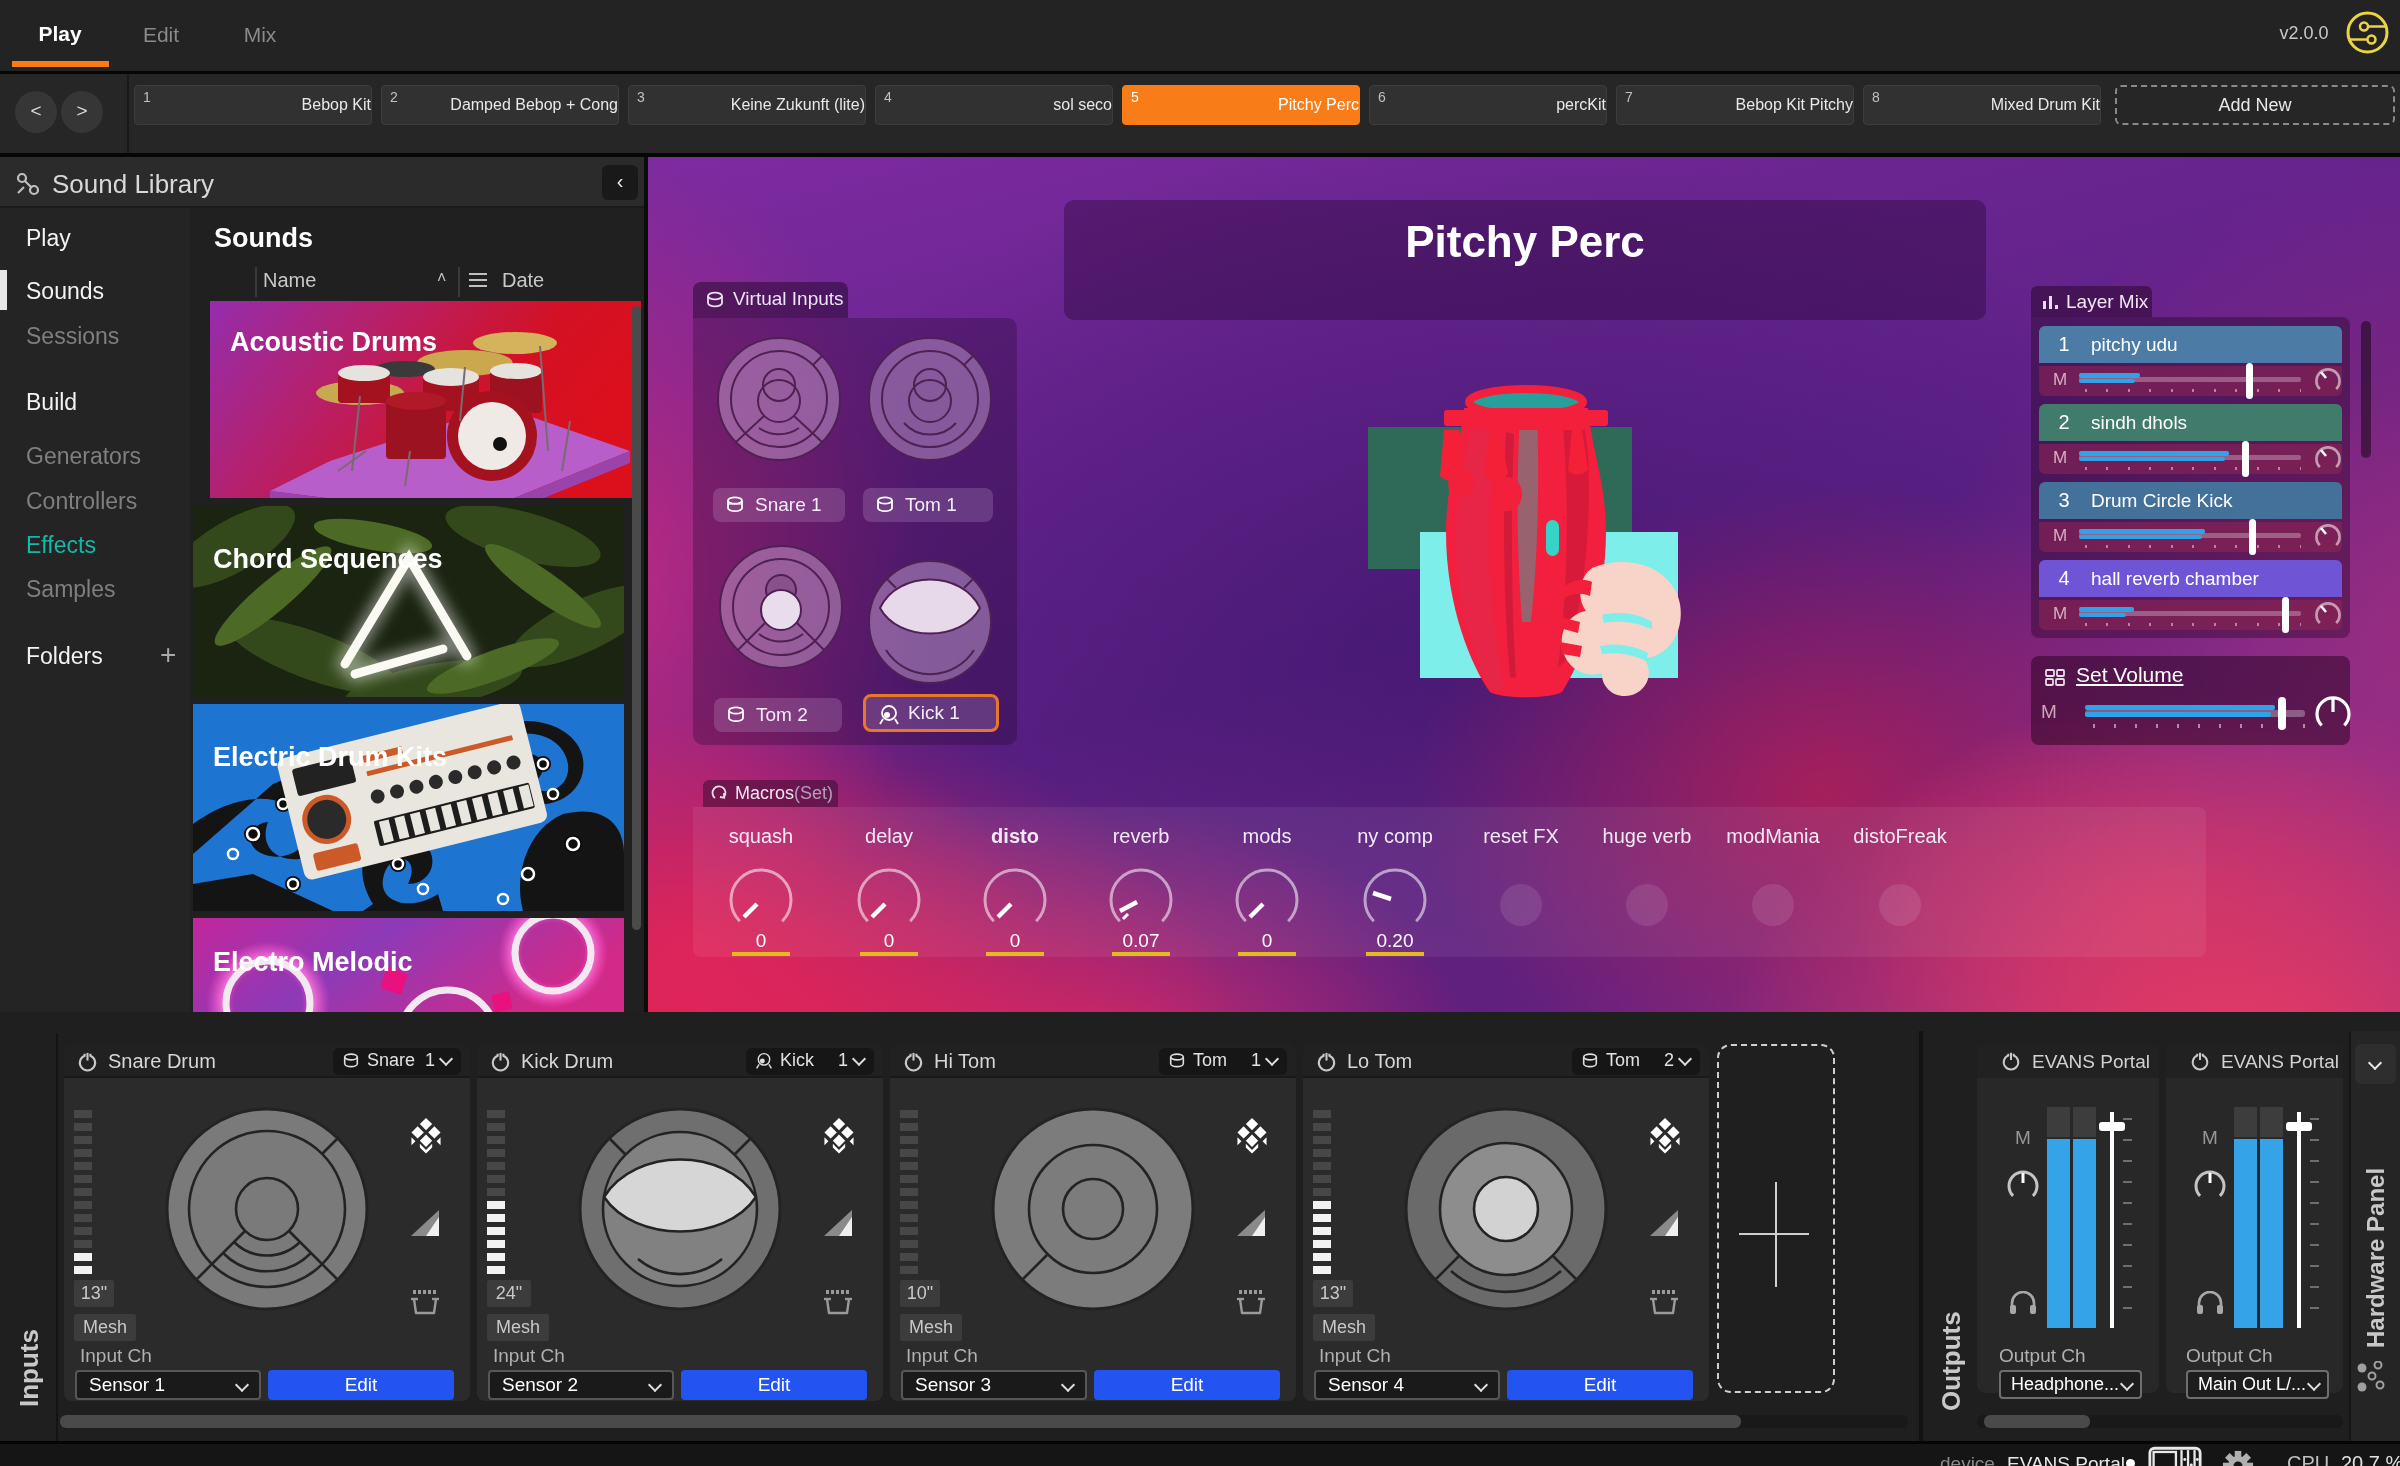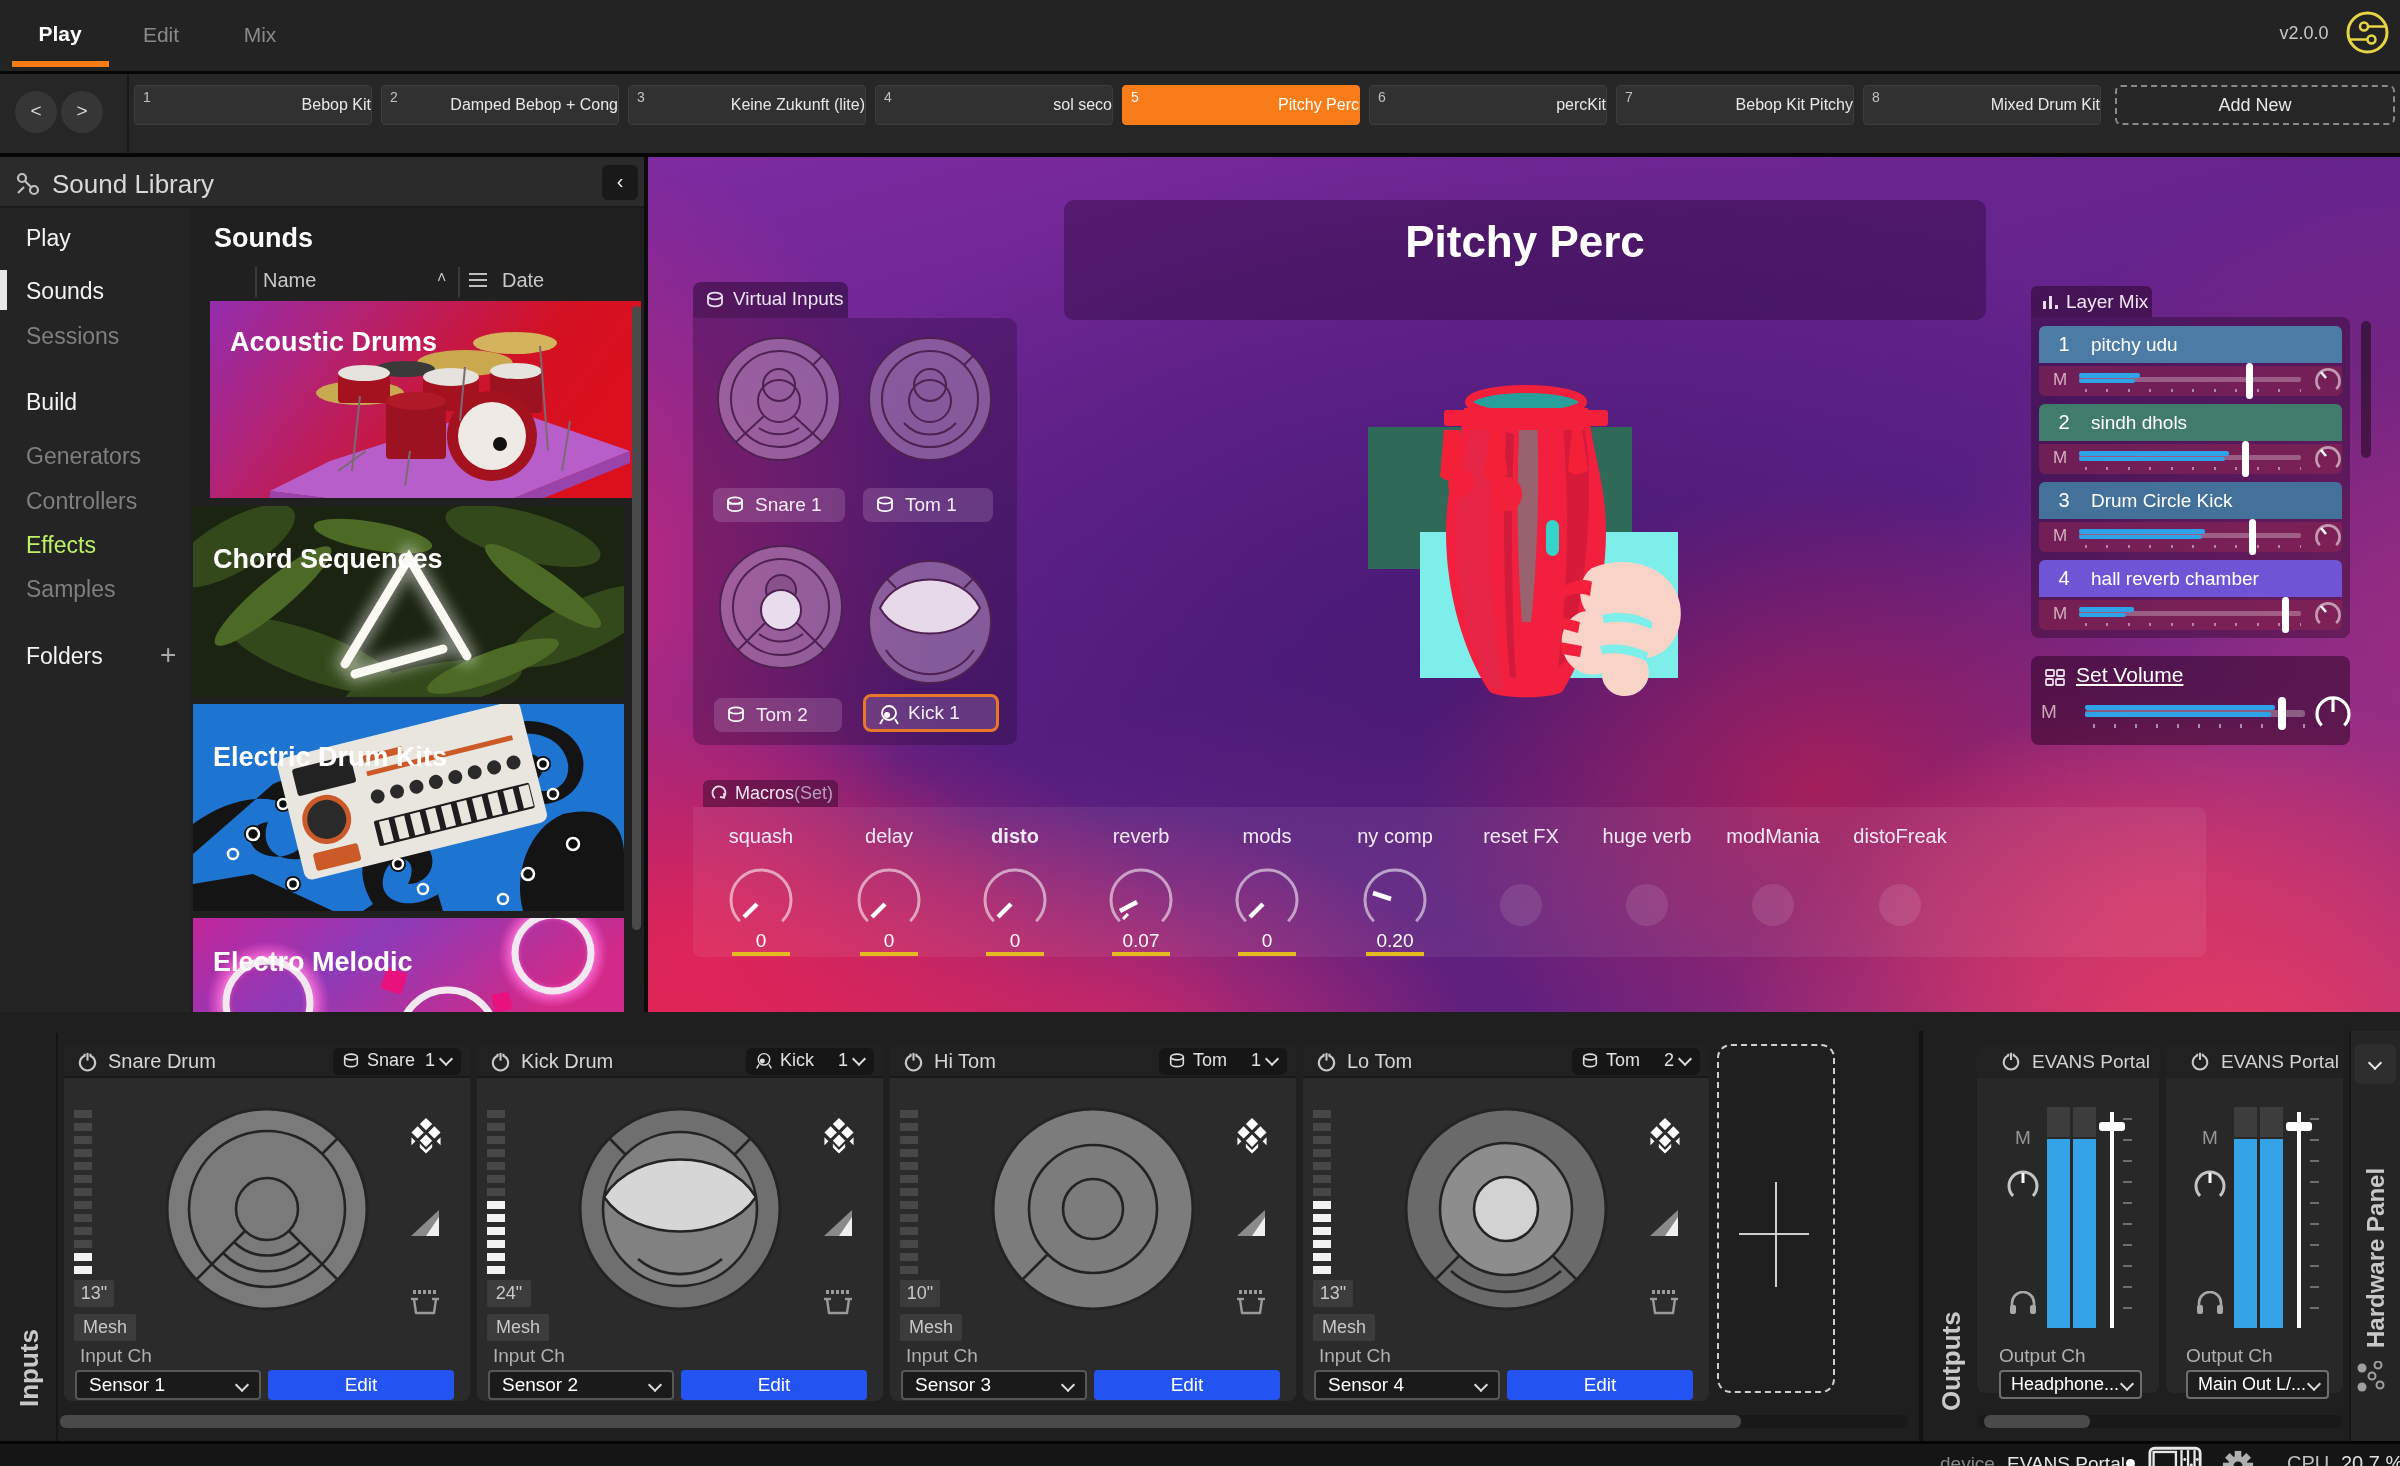--- a/index.html
+++ b/index.html
@@ -87,21 +87,21 @@
 
     <div class="abs" style="left:190px;top:51px;width:2px;height:804px;background:#1a1a1a;"></div>
     <div class="abs" style="left:190px;top:51px;width:454px;height:804px;background:#202020;"></div>
     <div class="abs" style="left:0;top:113px;width:7px;height:40px;background:#e8e8e8;"></div>
     <div class="abs" style="left:26px;top:68px;color:#f2f2f2;font-size:23px;font-weight:500;">Play</div>
     <div class="abs" style="left:26px;top:121px;color:#f2f2f2;font-size:23px;">Sounds</div>
     <div class="abs" style="left:26px;top:166px;color:#7f7f7f;font-size:23px;">Sessions</div>
     <div class="abs" style="left:26px;top:232px;color:#f2f2f2;font-size:23px;font-weight:500;">Build</div>
     <div class="abs" style="left:26px;top:286px;color:#7f7f7f;font-size:23px;">Generators</div>
     <div class="abs" style="left:26px;top:331px;color:#7f7f7f;font-size:23px;">Controllers</div>
-    <div class="abs" style="left:26px;top:375px;color:#bef264;font-size:23px;">Effects</div>
+    <div class="abs" style="left:26px;top:375px;color:#14b8a6;font-size:23px;">Effects</div>
     <div class="abs" style="left:26px;top:419px;color:#7f7f7f;font-size:23px;">Samples</div>
     <div class="abs" style="left:26px;top:486px;color:#f2f2f2;font-size:23px;font-weight:500;">Folders</div>
     <div class="abs" style="left:160px;top:482px;color:#aaa;font-size:28px;font-weight:300;">+</div>
 
     <div class="abs" style="left:214px;top:66px;color:#fff;font-size:27px;font-weight:600;">Sounds</div>
     <div class="abs" style="left:255px;top:110px;width:2px;height:30px;background:#3a3a3a;"></div>
     <div class="abs" style="left:263px;top:112px;color:#c8c8c8;font-size:20px;">Name</div>
     <div class="abs" style="left:437px;top:112px;color:#c8c8c8;font-size:16px;">˄</div>
     <div class="abs" style="left:458px;top:110px;width:2px;height:30px;background:#3a3a3a;"></div>
     <svg class="abs" style="left:468px;top:115px;" width="20" height="16" viewBox="0 0 20 16">

